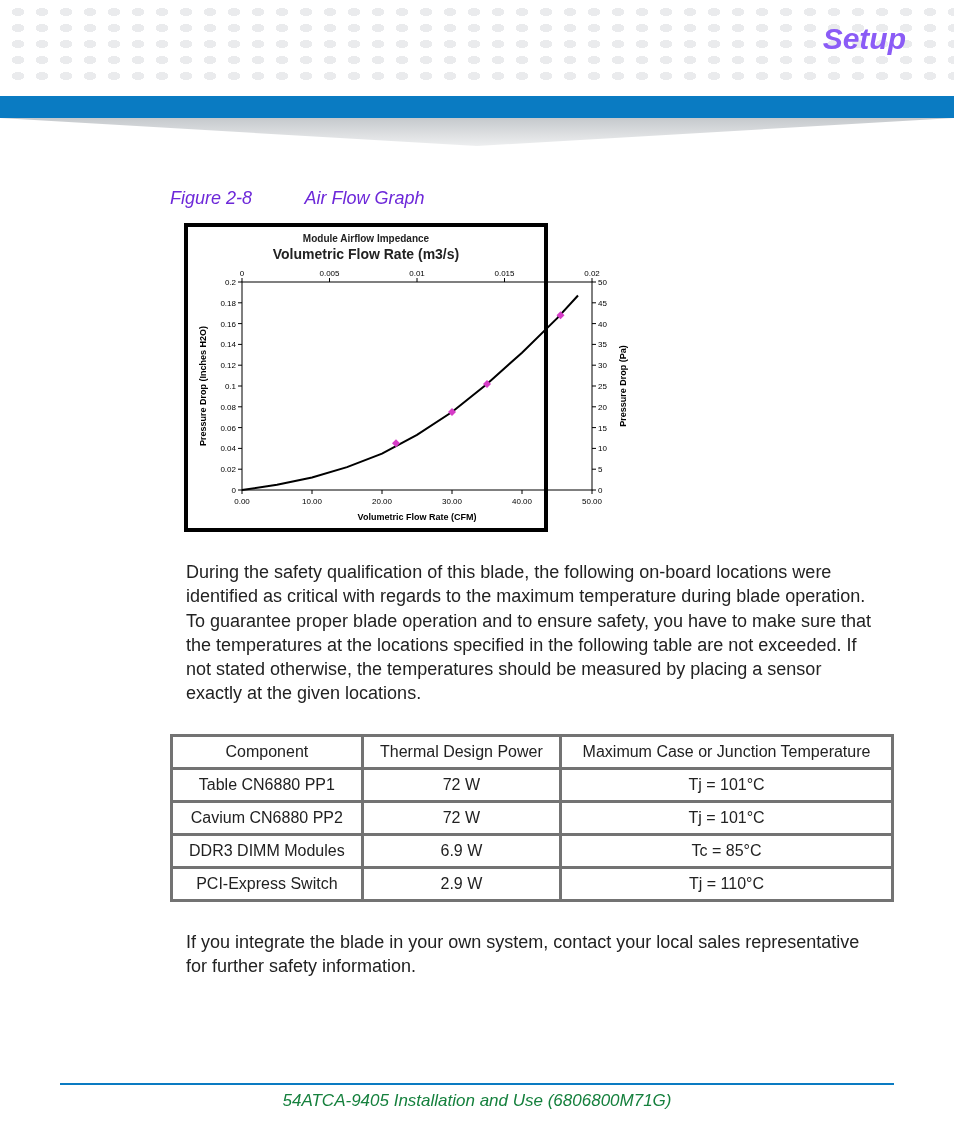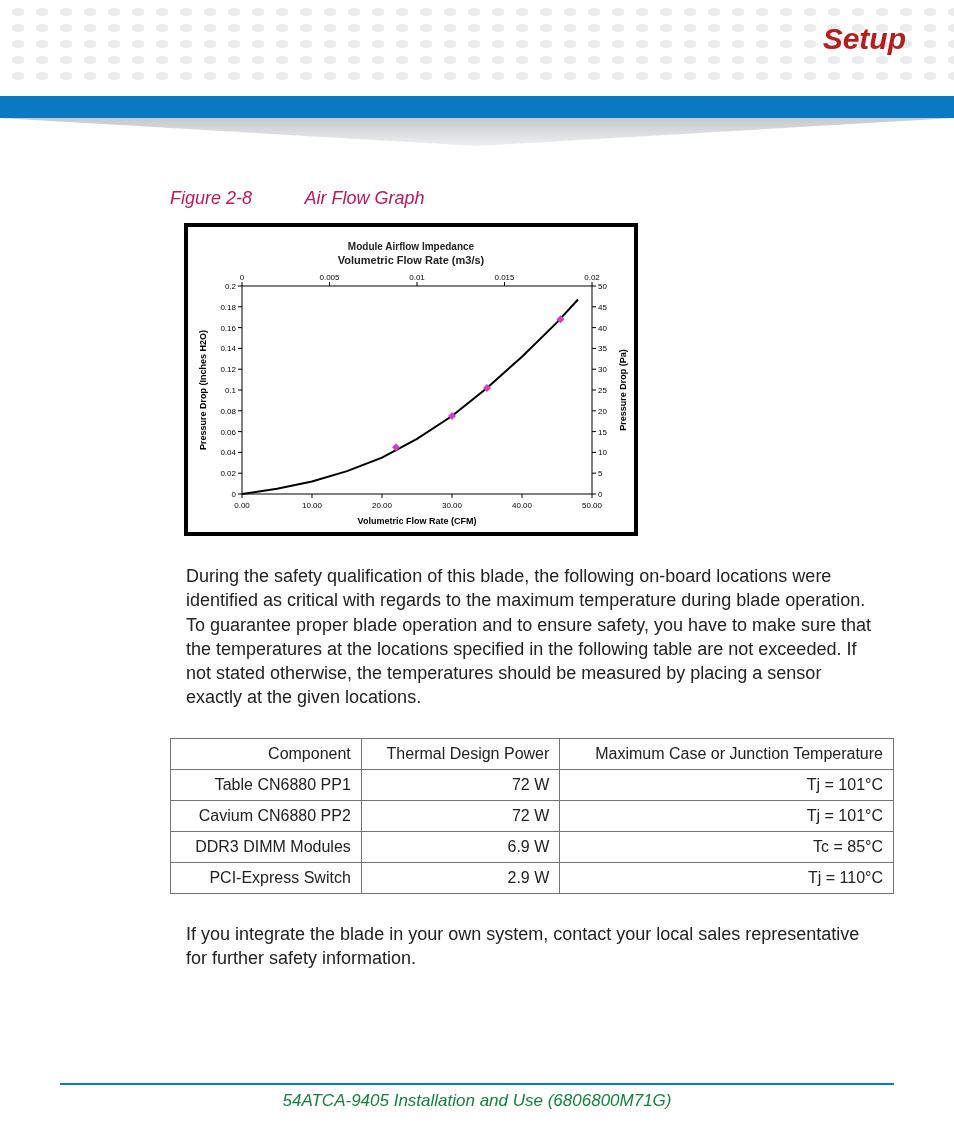--- a/index.html
+++ b/index.html
@@ -26,21 +26,21 @@
     background-position: 6px 4px;
     opacity: .5;
   }
   .setup-title {
     position: absolute;
     top: 22px;
     right: 48px;
     font-size: 30px;
     font-weight: 700;
     font-style: italic;
-    color: #b91c1c;
+    color: #8b5cf6;
   }
   .blue-bar {
     position: absolute;
     top: 96px;
     left: 0; right: 0;
     height: 22px;
     background: #0a7bc2;
   }
   .wedge {
     position: absolute;
@@ -51,51 +51,51 @@
     clip-path: polygon(0 0, 100% 0, 50% 70%);
     opacity: .9;
   }
   .content {
     position: absolute;
     top: 180px;
     left: 170px;
     right: 60px;
   }
   .fig-cap, .tbl-cap {
-    color: #be185d;
+    color: #6d28d9;
     font-style: italic;
     font-size: 18px;
     margin: 8px 0 14px 0;
   }
   .fig-cap span.num { margin-right: 48px; }
   .chart-frame {
     border: 4px solid #000;
-    width: 454px;
+    width: 364px;
     margin-left: 14px;
     background: #fff;
-    padding: 14px 4px 4px 4px;
+    padding: 6px 4px 4px 4px;
     box-sizing: border-box;
   }
   .chart-title { text-align: center; font-size: 10px; font-weight: 700; margin-bottom: 2px; }
-  .chart-sub   { text-align: center; font-size: 11px; font-weight: 700; margin-bottom: 2px; }
+  .chart-sub   { text-align: center; font-size: 14px; font-weight: 700; margin-bottom: 2px; }
   svg { display:block; }
   .para {
     font-size: 18px;
     line-height: 1.35;
     margin: 28px 16px;
   }
   table.doc {
     border-collapse: collapse;
     width: 100%;
     font-size: 16px;
   }
   table.doc th, table.doc td {
-    border: 1px solid #737373;
+    border: 3px solid #737373;
     padding: 6px 10px;
-    text-align: right;
+    text-align: center;
     vertical-align: top;
   }
   table.doc th {
     font-weight: 400;
   }
   .footer {
     position: absolute;
     left: 60px; right: 60px;
     bottom: 34px;
     border-top: 2px solid #0a7bc2;

